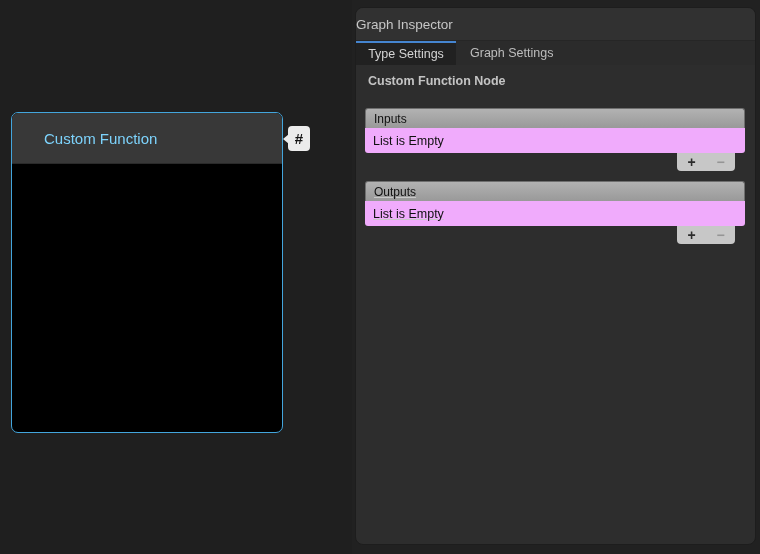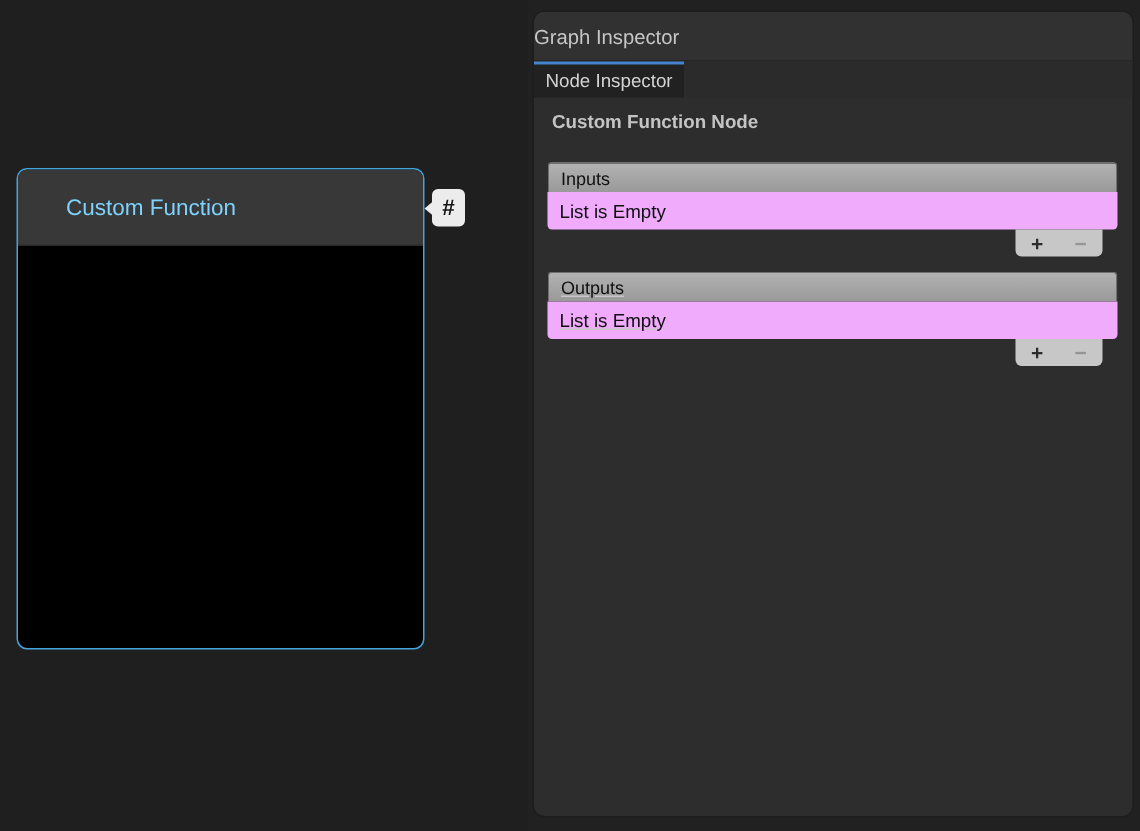--- a/index.html
+++ b/index.html
@@ -176,21 +176,24 @@
 
 <div class="panel-column">
   <div class="inspector-window">
 
     <div class="titlebar">
       <span>Graph Inspector</span>
     </div>
 
     <div class="tabbar">
       <div class="tab active">
-        <span>Node Inspector</span>
+        <span>Type Settings</span>
+      </div>
+      <div class="tab">
+        <span>Graph Settings</span>
       </div>
     </div>
 
     <div class="section-title">Custom Function Node</div>
 
     <div class="rlist first">
       <div class="rlist-header">
         <span>Inputs</span>
       </div>
       <div class="rlist-body">

